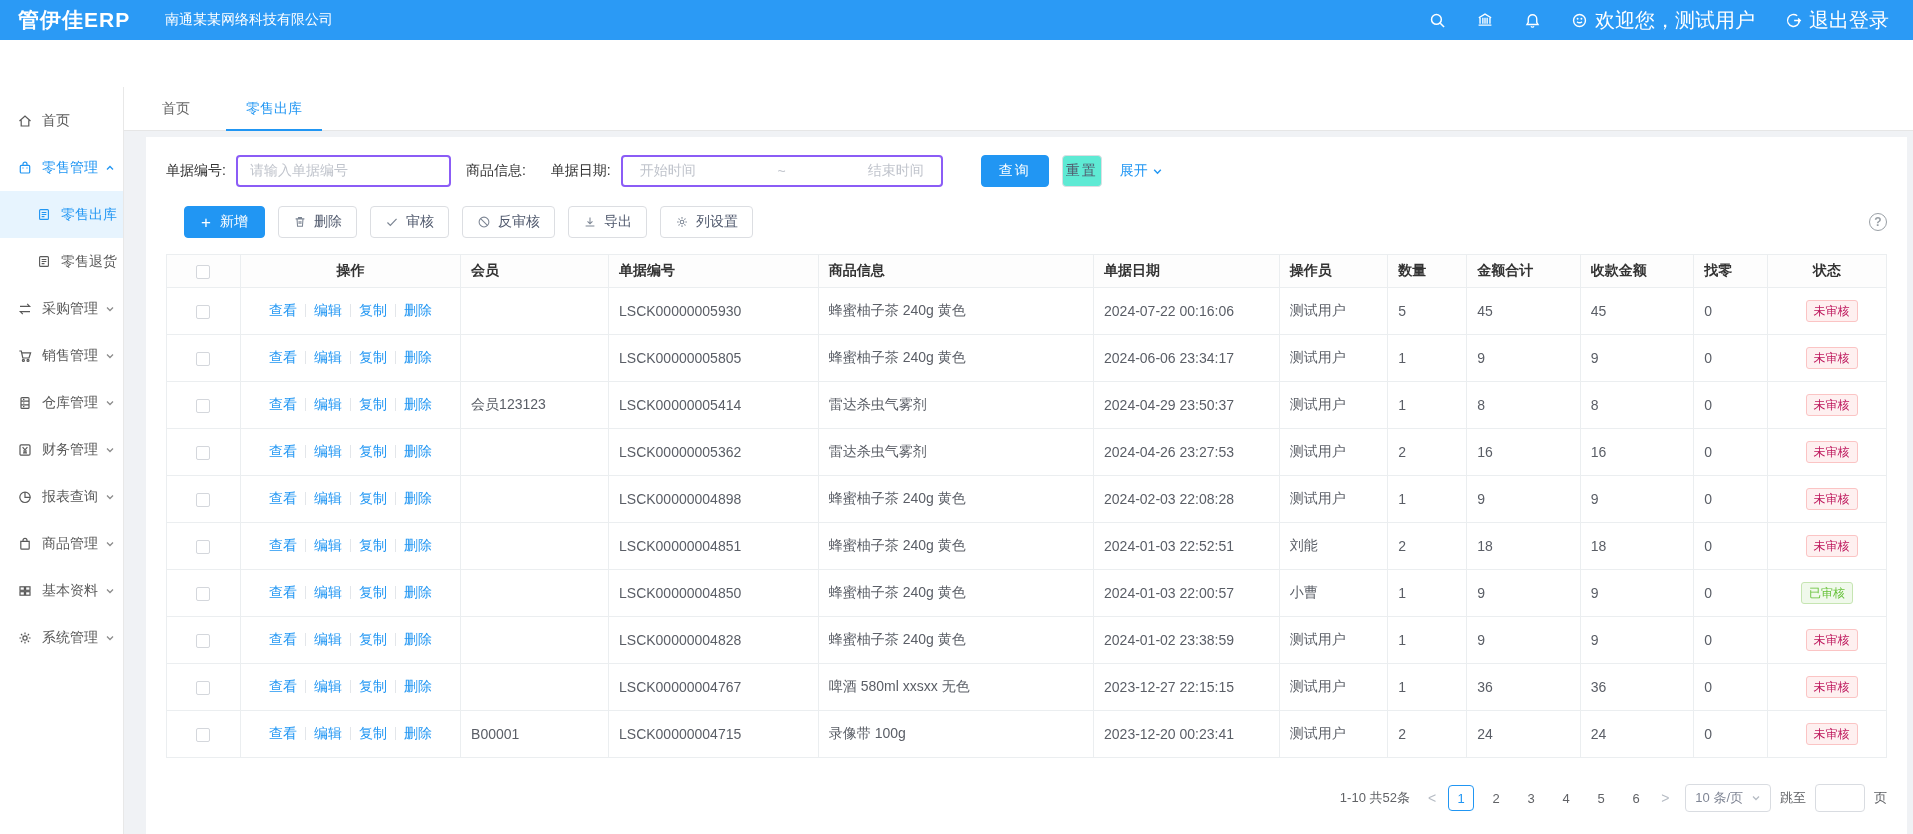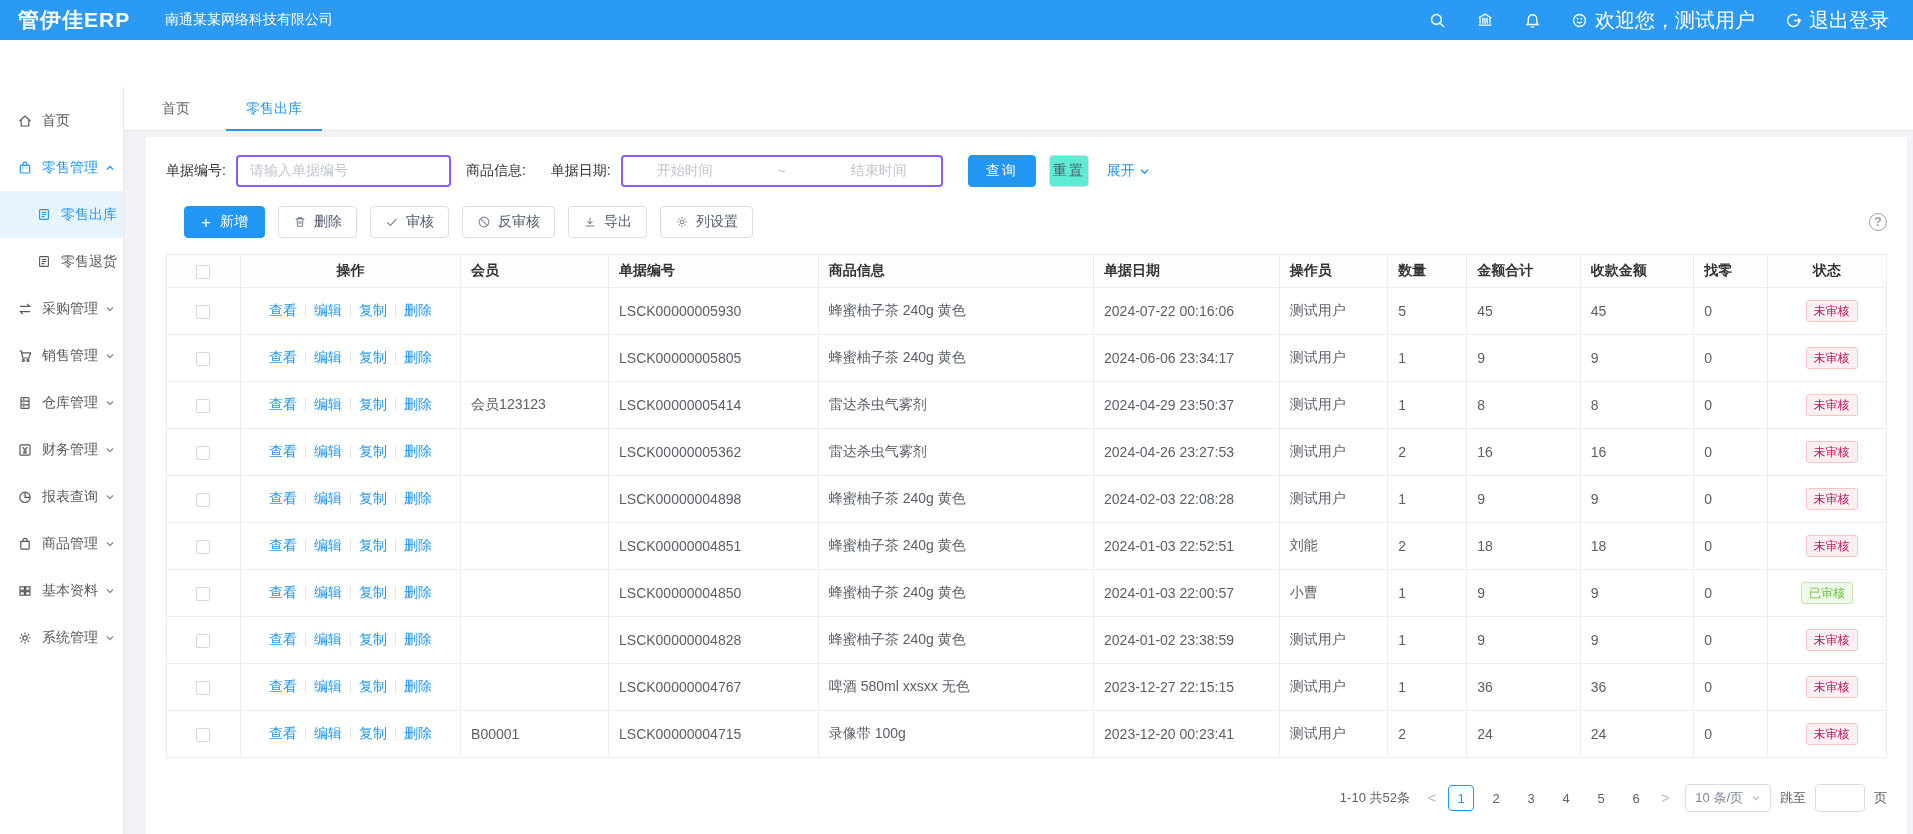--- a/index.html
+++ b/index.html
@@ -39,25 +39,25 @@
 
   .card { background:#fff; margin:6px 6px 0 22px; flex:1; padding:0 20px; position:relative; }
 
   
   .filter-row { display:flex; align-items:center; margin-top:16px; height:36px; white-space:nowrap; }
   .f-label { color:#333; margin-right:10px; }
   .f-gap { margin-left:15px; }
   .t-input { height:32px; border:2px solid #8b5cf6; border-radius:4px; background:#fff; display:flex; align-items:center; padding:0 12px; color:#c0c4cc; }
   .in-bill { width:215px; }
   .in-product { width:480px; }
-  .in-date { width:322px; justify-content:space-between; padding:0 34px; }
+  .in-date { width:322px; justify-content:space-between; padding:0 17px; }
   .btn { height:32px; border-radius:4px; display:inline-flex; align-items:center; justify-content:center; cursor:pointer; font-size:14px; white-space:nowrap; }
   .btn-primary { background:#2196f3; color:#fff; border:1px solid #2196f3; padding:0 17px; }
   .btn-plain { background:#5eead4; color:#515a6e; border:1px solid #dcdee2; padding:0 3px; letter-spacing:2px; }
-  .btn-search { margin-left:25px; letter-spacing:2px; }
+  .btn-search { margin-left:38px; letter-spacing:2px; }
   .btn-reset { margin-left:13px; }
   .expand-link { margin-left:18px; color:#2196f3; display:flex; align-items:center; gap:4px; cursor:pointer; }
 
   
   .toolbar { display:flex; align-items:center; gap:13px; margin-top:17px; padding-left:18px; position:relative; }
   .tbtn { height:32px; border-radius:4px; display:inline-flex; align-items:center; gap:7px; padding:0 14px; cursor:pointer; background:#fff; border:1px solid #dcdee2; color:#515a6e; }
   .tbtn .ticon { color:#7d8694; }
   .tbtn-add { background:#2196f3; border-color:#2196f3; color:#fff; padding:0 16px; }
   .tbtn-add .plus { font-size:17px; line-height:1; margin-right:2px; }
   .help-circle { position:absolute; right:0; top:50%; transform:translateY(-50%); width:18px; height:18px; border-radius:50%; border:1.5px solid #9aa0a6; color:#9aa0a6; font-size:12px; font-weight:bold; display:flex; align-items:center; justify-content:center; cursor:pointer; }

